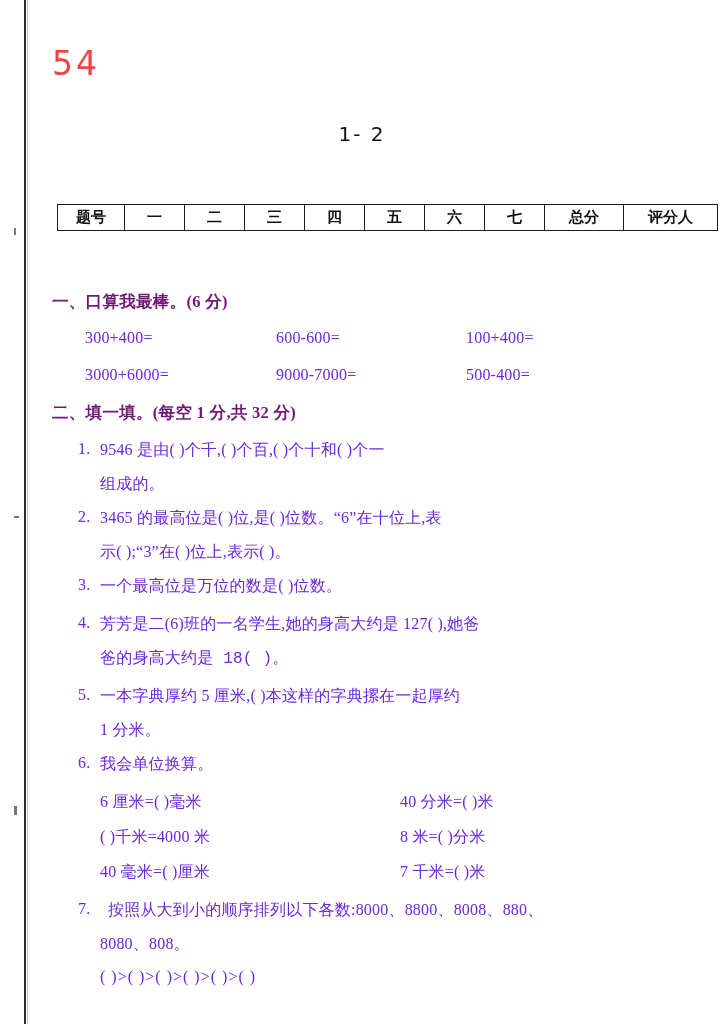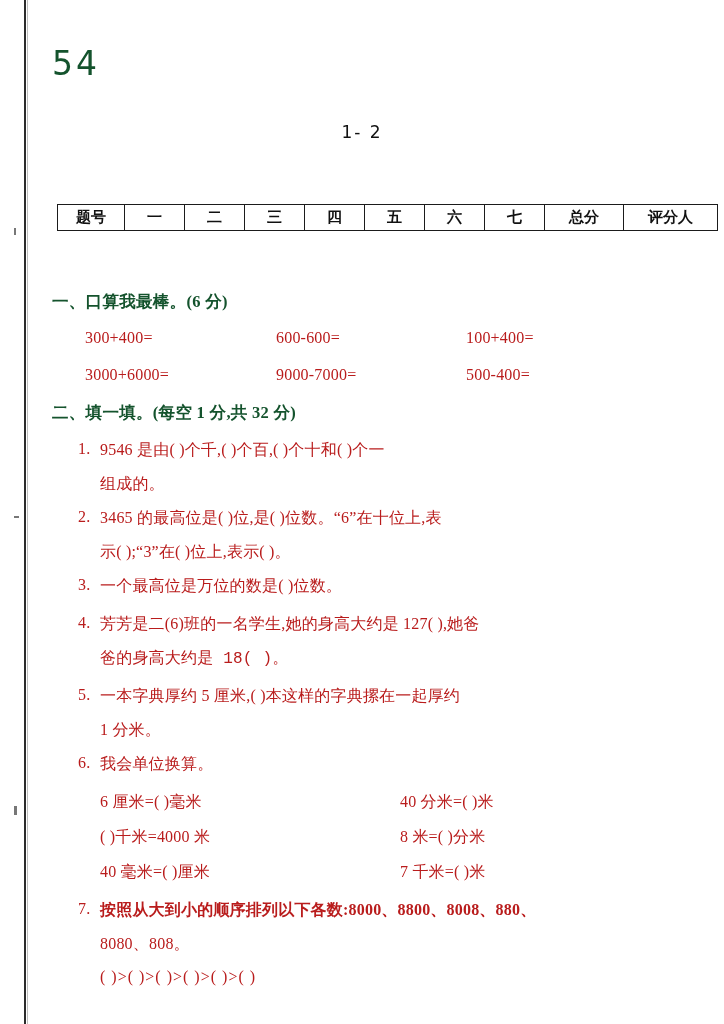--- a/index.html
+++ b/index.html
@@ -44,31 +44,31 @@
 
   
   .page-number {
     position: absolute;
     left: 52px;
     top: 44px;
     font-size: 33px;
     letter-spacing: 3px;
     font-family: "DejaVu Sans", sans-serif;
     font-weight: 400;
-    color: #14532d;
+    color: #ef4444;
   }
 
   
   .paper-code {
     position: absolute;
     left: 0;
     right: 0;
     top: 122px;
     text-align: center;
-    font-size: 17px;
+    font-size: 20px;
     letter-spacing: 2px;
     font-family: "DejaVu Sans", sans-serif;
     color: #111;
   }
   .meta-line {
     position: absolute;
     left: 0;
     right: 0;
     top: 158px;
     text-align: center;
@@ -110,30 +110,30 @@
     left: 0;
     top: 0;
     width: 724px;
   }
   .sec-head {
     position: absolute;
     font-size: 16.5px;
     font-weight: bold;
     letter-spacing: .3px;
     white-space: nowrap;
-    color: #14532d;
+    color: #701a75;
   }
   .line {
     position: absolute;
     font-size: 16px;
     white-space: nowrap;
-    color: #b91c1c;
+    color: #6d28d9;
     letter-spacing: .2px;
   }
-  .line.bold { font-weight: bold; }
+  .line.bold { font-weight: normal; margin-left: 8px; }
 </style>
 </head>
 <body>
 
 <div id="page">
 
   <div class="scan-edge"></div>
   <div class="scan-edge2"></div>
   <div class="scan-speck" style="left:14px;top:228px;width:2px;height:7px;"></div>
   <div class="scan-speck" style="left:14px;top:516px;width:5px;height:2px;"></div>

